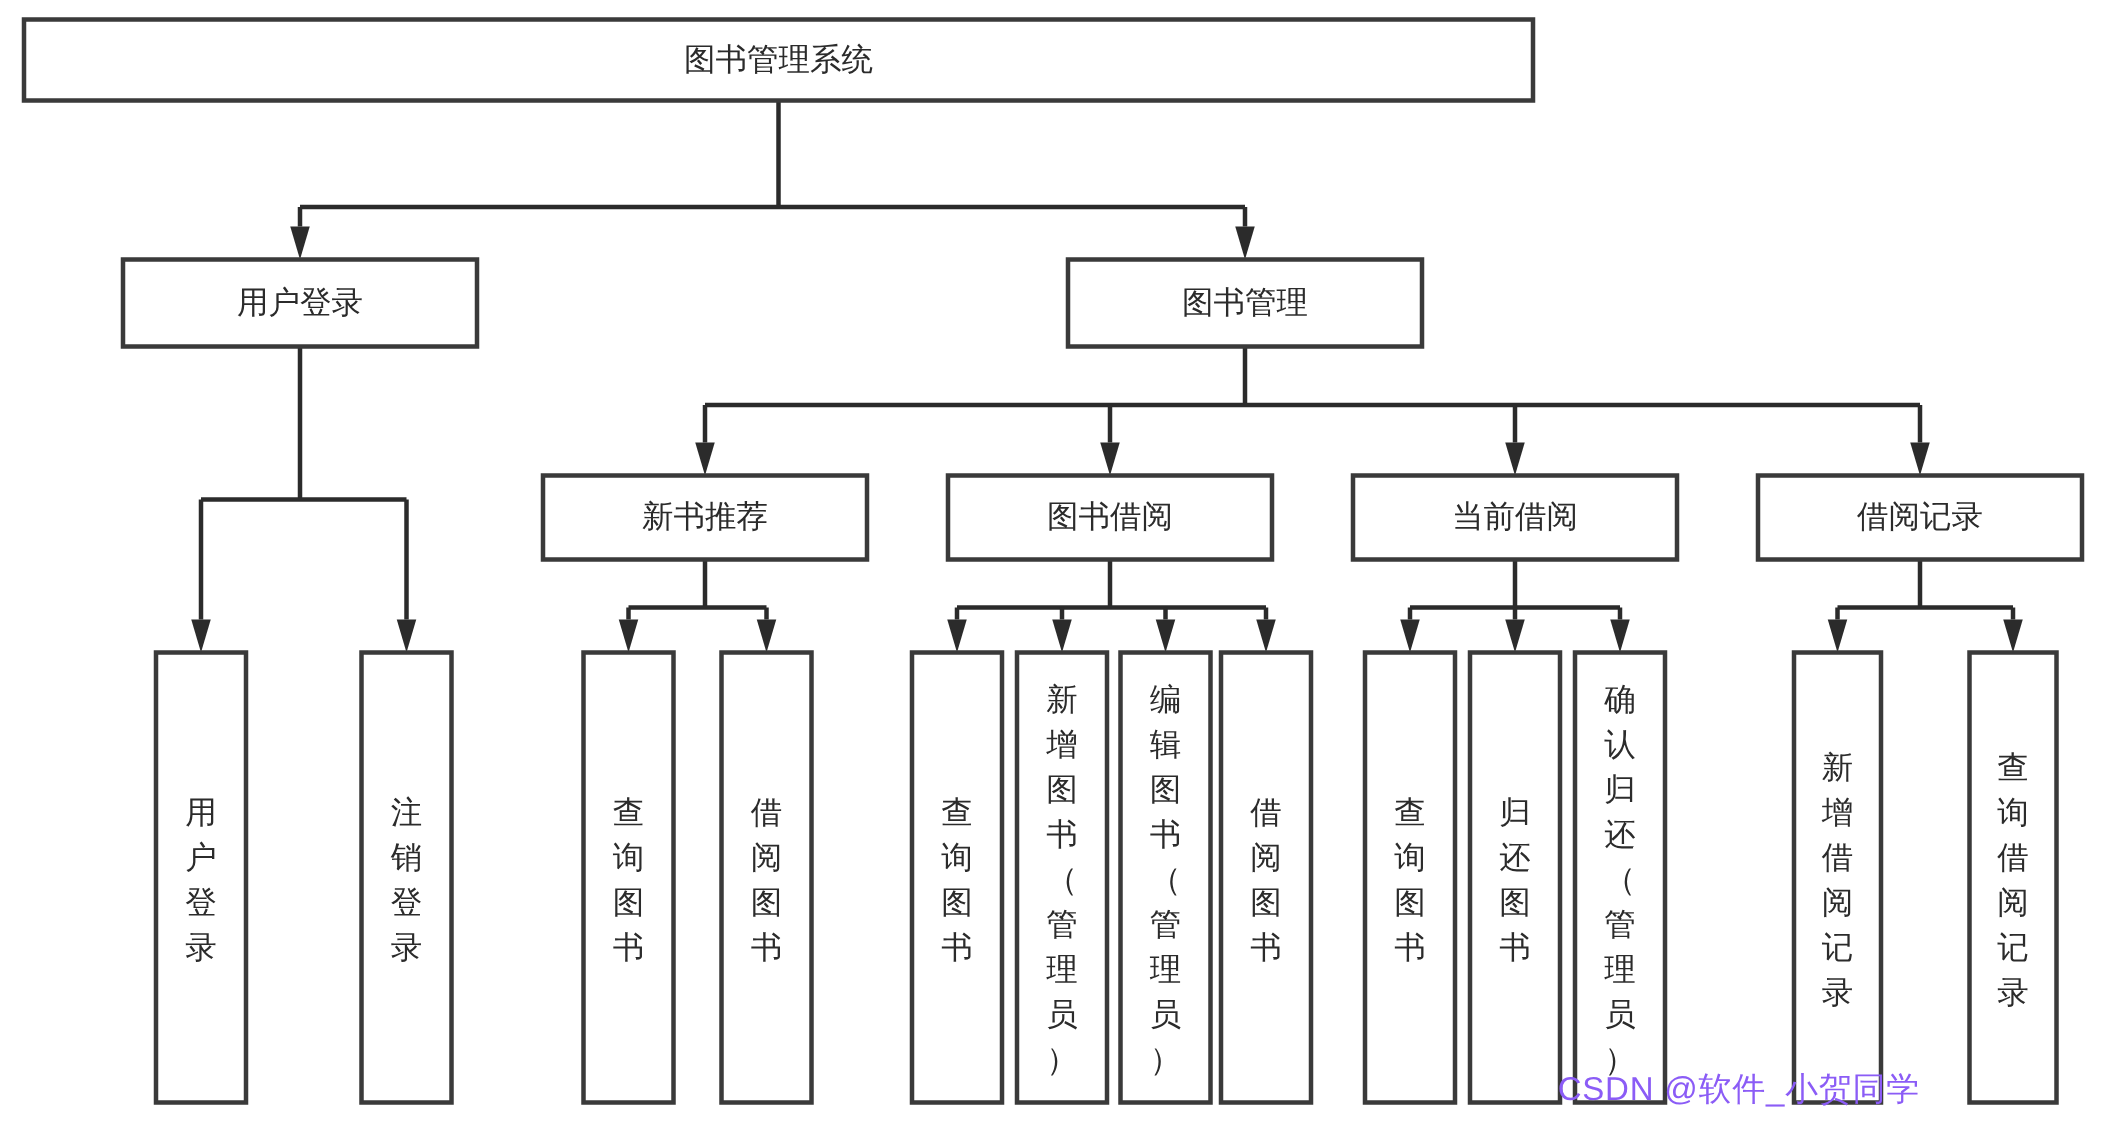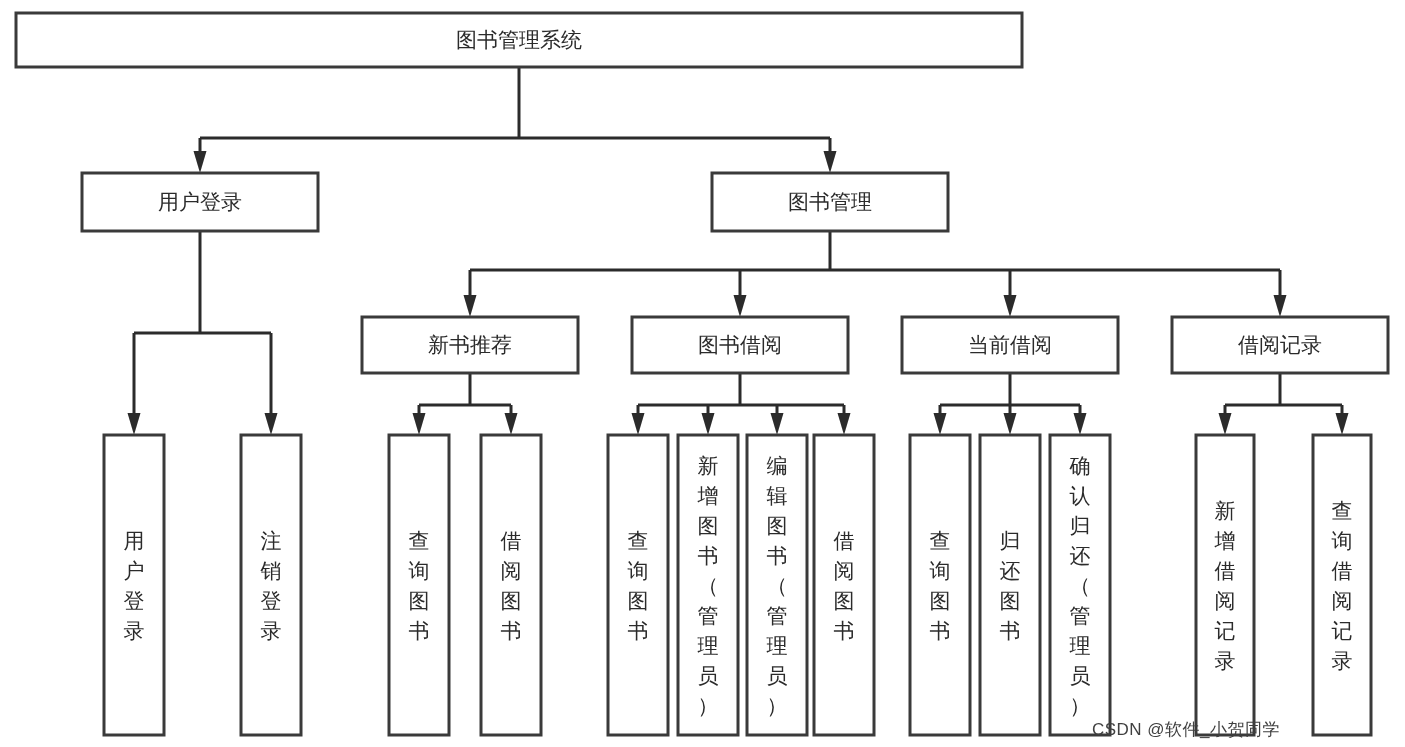--- a/index.html
+++ b/index.html
@@ -55,22 +55,22 @@
   }
   .arrow-head {
     fill: #2b2b2b;
     stroke: none;
   }
   .watermark-text {
     position: absolute;
     right: 8px;
     bottom: 6px;
     font-family: "Liberation Sans", "DejaVu Sans", sans-serif;
-    font-size: 17px;
-    color: #404040;
+    font-size: 22px;
+    color: #8b5cf6;
     white-space: nowrap;
     letter-spacing: 0.5px;
     user-select: none;
   }
 </style>
 </head>
 <body>
 
 <div id="diagram-root">
   <svg class="diagram-canvas" id="diagram-svg" viewBox="0 0 1405 747" xmlns="http://www.w3.org/2000/svg">

